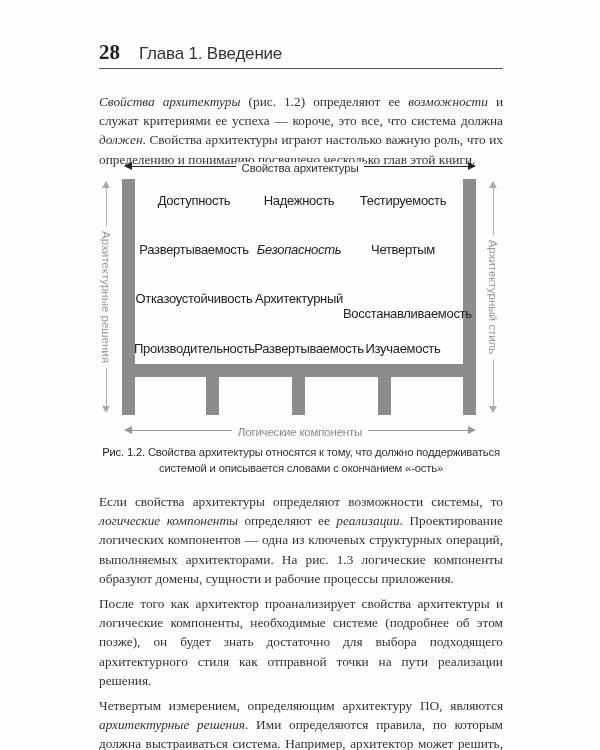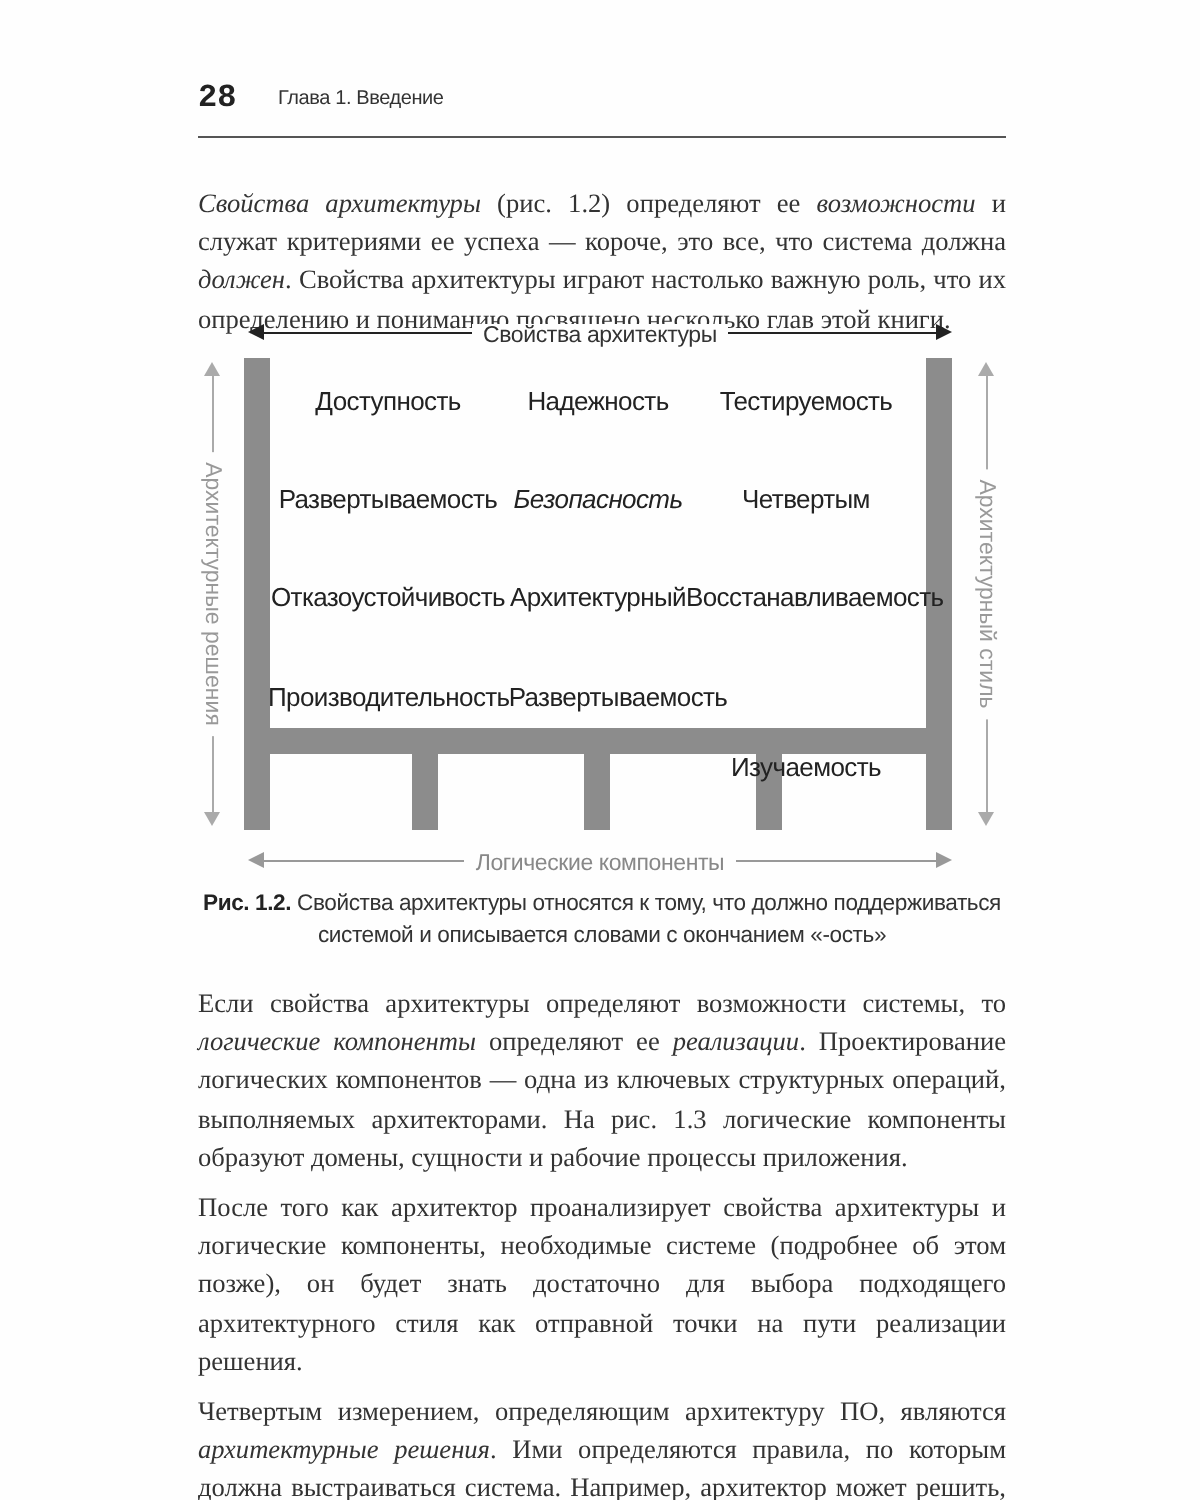--- a/index.html
+++ b/index.html
@@ -1,30 +1,30 @@
 <!DOCTYPE html>
 <html><head>
 <meta charset="utf-8">
 <style>
   html, body { margin:0; padding:0; }
   body { width:600px; height:750px; background:#fefefe; position:relative; overflow:hidden; color:#2a2a2a; }
   .abs { position:absolute; }
-  .hdr-num { left:99px; top:40px; font-family:Liberation Mono, monospace; font-weight:bold; font-size:16px; color:#222; }
-  .hdr-title { left:139px; top:44px; font-family:"Liberation Sans", sans-serif; font-size:10px; color:#333; letter-spacing:-0.2px; }
+  .hdr-num { left:99px; top:40px; font-family:Liberation Serif, serif; font-weight:bold; font-size:21px; color:#222; }
+  .hdr-title { left:139px; top:44px; font-family:"Liberation Sans", sans-serif; font-size:17px; color:#333; letter-spacing:-0.2px; }
   .hdr-rule { left:99px; top:68px; width:404px; height:1px; background:#555; }
   .para { left:99px; width:404px; font-family:"Liberation Serif", serif; font-size:13.3px; line-height:19.2px; text-align:justify; color:#333; }
   .para i { font-style:italic; }
   .bar { background:#8c8c8c; position:absolute; }
   .cell { position:absolute; width:120px; text-align:center; font-family:"Liberation Sans", sans-serif; font-size:13px; color:#222; letter-spacing:-0.3px; transform:translateX(-50%); }
   .lbl { font-family:"Liberation Sans", sans-serif; font-size:11.5px; color:#333; background:#fefefe; padding:0 6px; letter-spacing:-0.2px; }
   .lbl-grey { color:#888; }
   .hline { position:absolute; height:1px; }
   .vline { position:absolute; width:1px; }
   .caption { left:99px; width:404px; top:444px; text-align:center; font-family:"Liberation Sans", sans-serif; font-size:11.3px; line-height:16px; color:#333; letter-spacing:-0.2px; }
-  .caption b { font-weight:bold; color:#222; }
+  .caption b { font-weight:normal; color:#222; }
   .vtext { position:absolute; font-family:"Liberation Sans", sans-serif; font-size:11.5px; color:#999; white-space:nowrap; background:#fefefe; padding:0 5px; }
 </style>
 </head>
 <body>
 
 <div class="abs hdr-num">28</div>
 <div class="abs hdr-title">Глава 1. Введение</div>
 <div class="abs hdr-rule"></div>
 
 <div class="abs para" style="top:92px;">
@@ -50,25 +50,25 @@
   <div class="cell" style="left:194px;top:193px;">Доступность</div>
   <div class="cell" style="left:299px;top:193px;">Надежность</div>
   <div class="cell" style="left:403px;top:193px;">Тестируемость</div>
 
   <div class="cell" style="left:194px;top:242px;">Развертываемость</div>
   <div class="cell" style="left:299px;top:242px;font-style:italic;">Безопасность</div>
   <div class="cell" style="left:403px;top:242px;">Четвертым</div>
 
   <div class="cell" style="left:194px;top:291px;">Отказоустойчивость</div>
   <div class="cell" style="left:299px;top:291px;">Архитектурный</div>
-  <div class="cell" style="left:403px;top:291px;">Восстанавливаемость</div>
+  <div class="cell" style="left:403px;top:306px;">Восстанавливаемость</div>
 
   <div class="cell" style="left:194px;top:341px;">Производительность</div>
   <div class="cell" style="left:299px;top:341px;padding-left:20px;">Развертываемость</div>
-  <div class="cell" style="left:403px;top:341px;margin-top:35px;">Изучаемость</div>
+  <div class="cell" style="left:403px;top:341px;">Изучаемость</div>
 
   <div class="hline" style="left:128px;top:430px;width:340px;background:#999;"></div>
   <div class="abs" style="left:124px;top:426px;width:0;height:0;border-top:4px solid transparent;border-bottom:4px solid transparent;border-right:8px solid #999;"></div>
   <div class="abs" style="left:468px;top:426px;width:0;height:0;border-top:4px solid transparent;border-bottom:4px solid transparent;border-left:8px solid #999;"></div>
   <div class="abs" style="left:0;width:600px;top:422px;text-align:center;">
     <span class="lbl lbl-grey">Логические компоненты</span>
   </div>
 
   <div class="vline" style="left:106px;top:185px;height:225px;background:#aaa;"></div>
   <div class="abs" style="left:102px;top:181px;width:0;height:0;border-left:4px solid transparent;border-right:4px solid transparent;border-bottom:7px solid #aaa;"></div>

